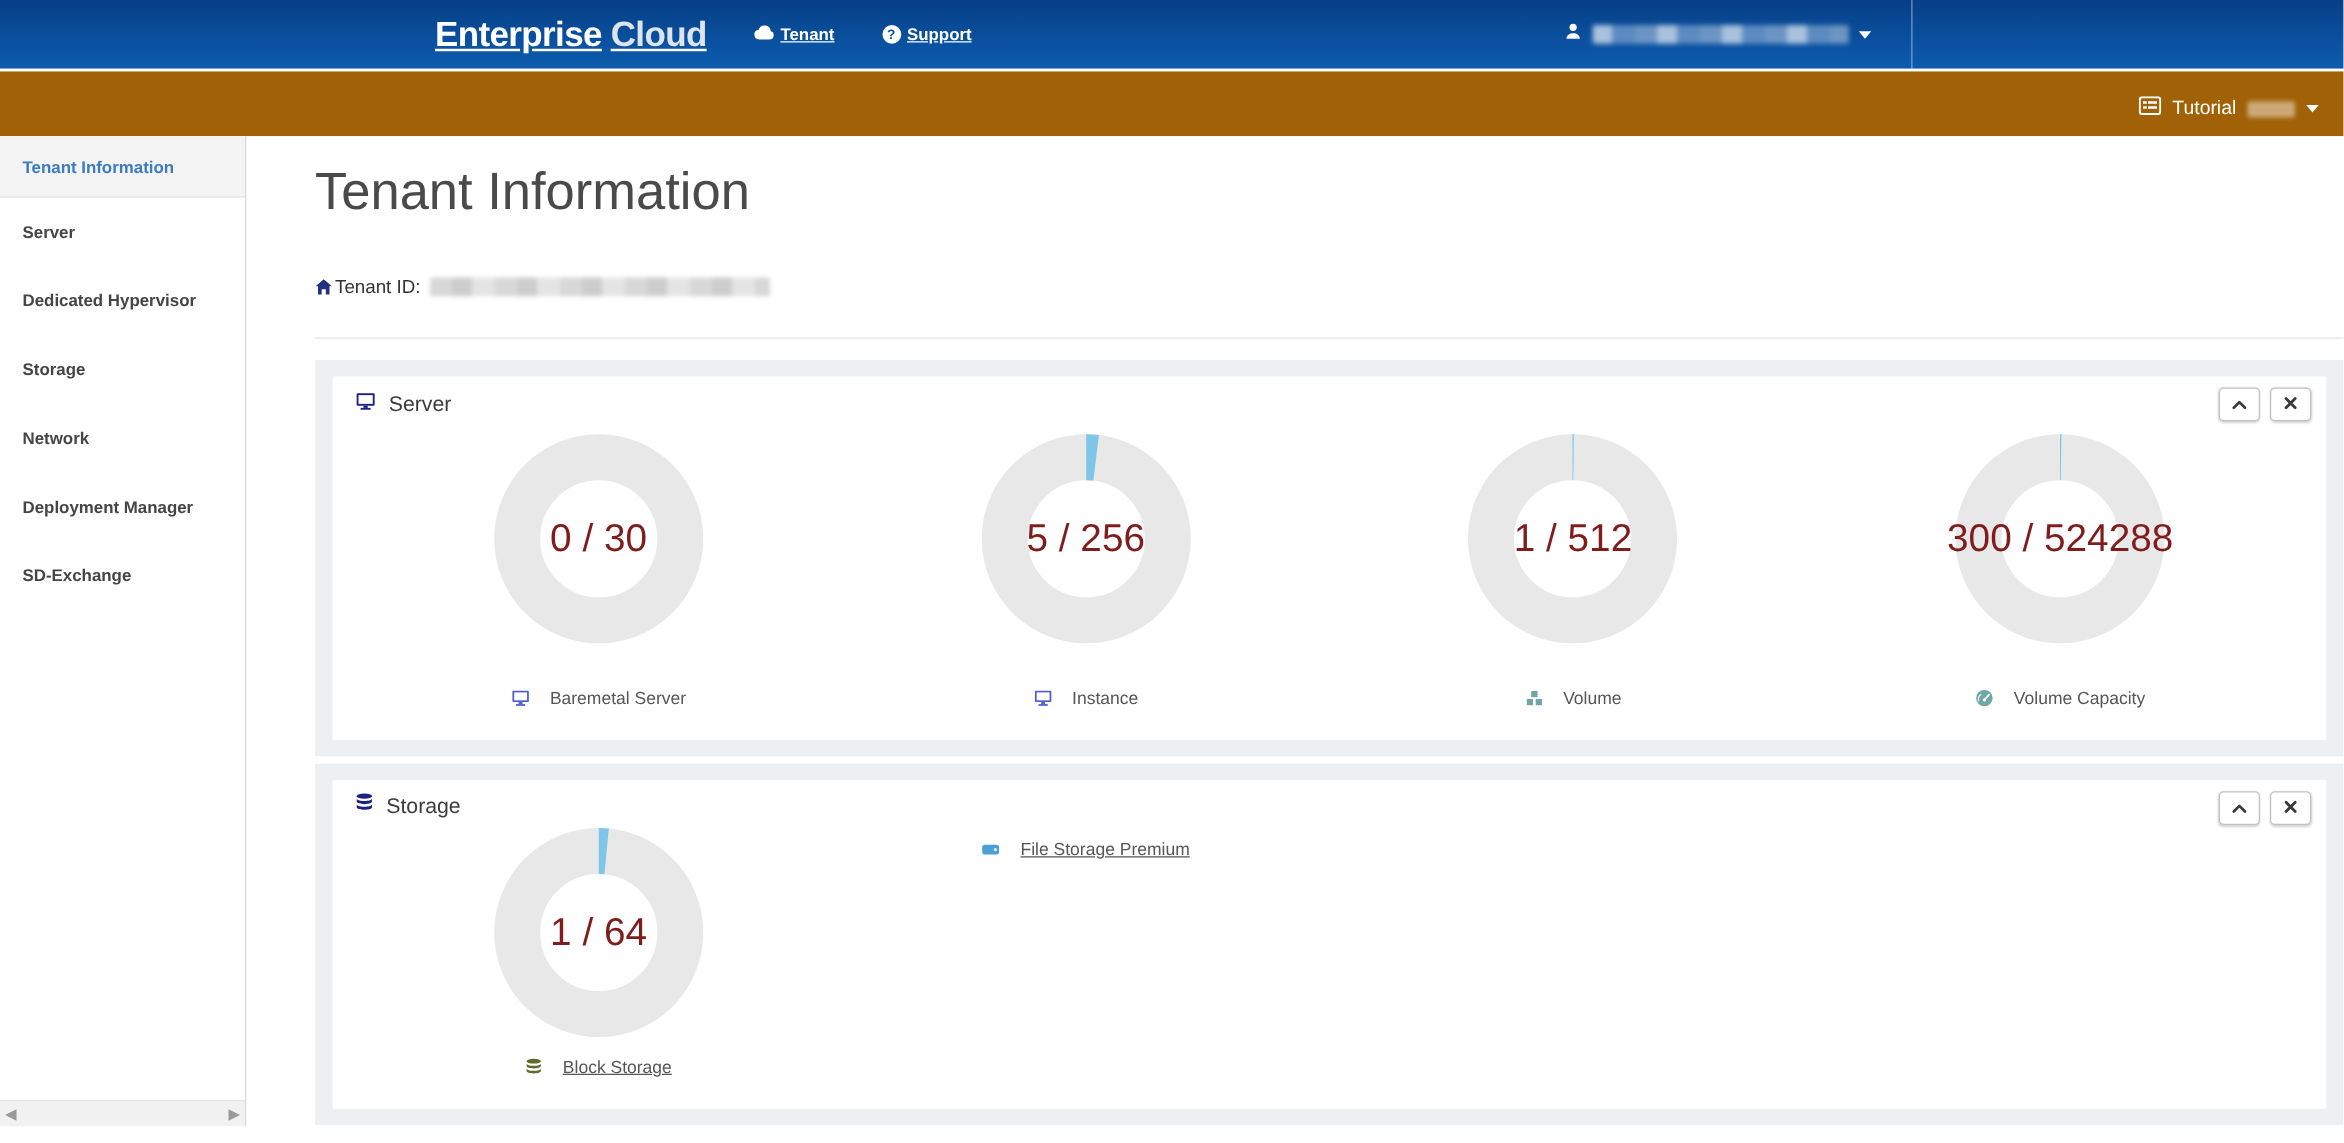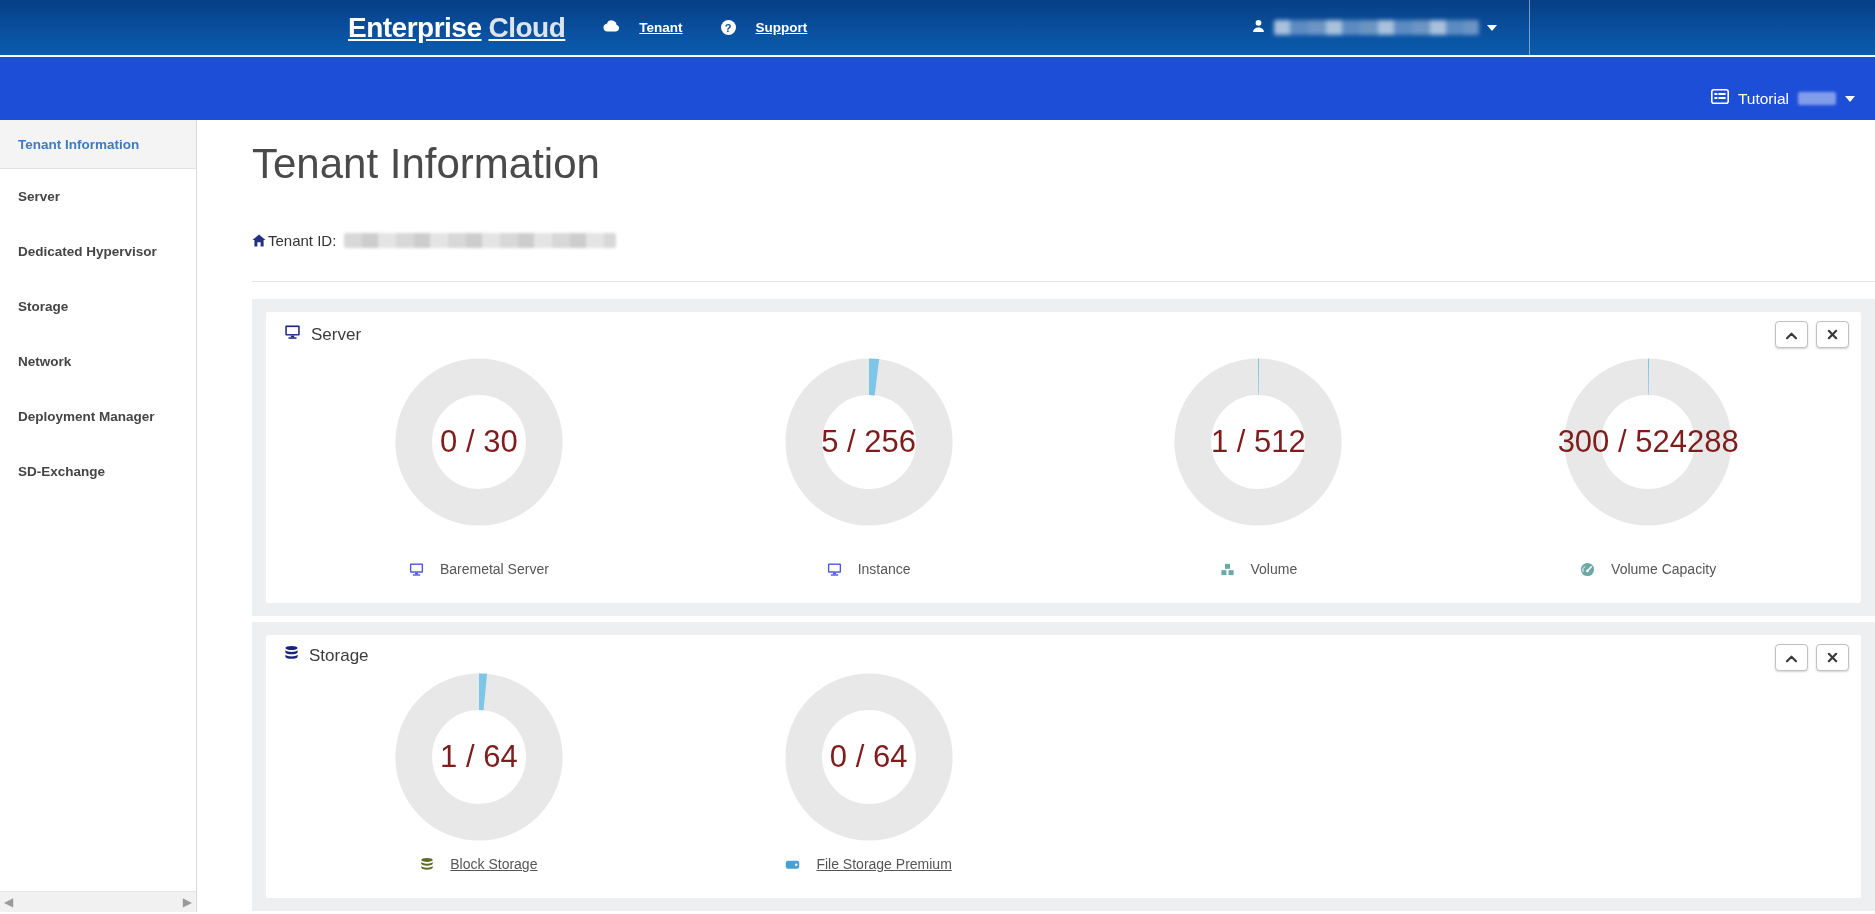--- a/index.html
+++ b/index.html
@@ -5,31 +5,31 @@
   * { box-sizing: border-box; margin: 0; padding: 0; }
   html,body { width:1875px; height:914px; }
   body { font-family: "Liberation Sans", sans-serif; background:#fff; }
   .screen { width:1875px; height:914px; position:relative; overflow:hidden; background:#fff; }
 
   
   .navbar { height:57px; background:linear-gradient(180deg,#063f85 0%,#0a51a0 60%,#0c5cad 100%);
             display:flex; align-items:center; color:#fff; position:relative; border-bottom:2px solid #fff;text-decoration:underline; }
   .logo { margin-left:348px; font-size:28px; font-weight:bold; letter-spacing:-0.5px; white-space:nowrap; }
   .logo .logo2 { color:#dde4ee; margin-left:7px; }
-  .nav-item { display:flex; align-items:center; gap:20px; font-size:13.5px; font-weight:bold; margin-left:38px; cursor:pointer; }
+  .nav-item { display:flex; align-items:center; gap:5px; font-size:13.5px; font-weight:bold; margin-left:38px; cursor:pointer; }
   .q-icon { width:15px; height:15px; border-radius:50%; background:#fff; color:#0a51a0; font-size:11px; font-weight:bold;
             display:flex; align-items:center; justify-content:center; }
   .nav-user { position:absolute; right:378px; top:0; height:100%; display:flex; align-items:center; gap:8px; cursor:pointer; }
   .redacted-user { width:205px; height:15px; border-radius:2px; filter:blur(2px);
        background:repeating-linear-gradient(90deg, rgba(255,255,255,.65) 0 16px, rgba(160,190,225,.55) 16px 34px, rgba(255,255,255,.4) 34px 52px); }
   .caret-down { width:0; height:0; border-left:5px solid transparent; border-right:5px solid transparent; border-top:6px solid #fff; }
   .nav-divider { position:absolute; left:1529px; top:0; bottom:0; width:1px; background:rgba(255,255,255,.45); }
 
   
-  .subbar { height:63px; background:#1d4ed8; display:flex; justify-content:flex-end; align-items:flex-end; padding:0 20px 12px 0; }
+  .subbar { height:52px; background:#a16207; display:flex; justify-content:flex-end; align-items:flex-end; padding:0 20px 12px 0; }
   .tutorial { display:flex; align-items:center; gap:9px; color:#fff; font-size:15.5px; cursor:pointer; }
   .redacted-tutorial { width:38px; height:13px; border-radius:2px; filter:blur(1.5px); background:rgba(255,255,255,.45); }
 
   
   .layout { display:flex; height:792px; }
   .sidebar { width:197px; background:#fff; border-right:1px solid #d9d9d9; position:relative; flex:0 0 197px; }
   .side-item { height:55px; display:flex; align-items:center; padding-left:18px; font-size:13.5px; font-weight:bold; color:#454545; cursor:pointer; }
   .side-item.active { color:#3c7cbf; background:#f4f4f4; border-bottom:1px solid #e2e2e2; height:49px; }
   .side-scroll { position:absolute; bottom:0; left:0; width:100%; height:21px; background:#f1f1f1; border-top:1px solid #e6e6e6;
                  display:flex; justify-content:space-between; align-items:center; padding:0 4px; color:#9a9a9a; font-size:12px; }
@@ -303,27 +303,20 @@
                     <svg width="14" height="15" viewBox="0 0 16 16">
                       <ellipse cx="8" cy="2.8" rx="6.5" ry="2.2" fill="#5f6b2b"></ellipse>
                       <path d="M1.5 4.8c0 1.2 2.9 2.2 6.5 2.2s6.5-1 6.5-2.2v2.4c0 1.2-2.9 2.2-6.5 2.2s-6.5-1-6.5-2.2z" fill="#5f6b2b"></path>
                       <path d="M1.5 9.4c0 1.2 2.9 2.2 6.5 2.2s6.5-1 6.5-2.2v2.4c0 1.2-2.9 2.2-6.5 2.2s-6.5-1-6.5-2.2z" fill="#5f6b2b"></path>
                     </svg>
                   </span>
          <span>Block Storage</span>
        </div>
               </div>
               <div class="donut-col">
-                <div class="donut-wrap">
-         <svg width="174" height="174" viewBox="0 0 180 180">
-           <circle cx="90" cy="90" r="67.5" fill="none" stroke="#e8e8e8" stroke-width="38"></circle>
-
-         </svg>
-         <div class="donut-text">0 / 64</div>
-       </div>
        <div class="donut-label">
          <span class="dl-icon">
                     <svg width="15" height="15" viewBox="0 0 16 16">
                       <rect x="0.8" y="4" width="14.4" height="8.4" rx="2.4" fill="#4a9fd4"></rect>
                       <circle cx="12" cy="8.2" r="1.3" fill="#fff"></circle>
                     </svg>
                   </span>
          <span>File Storage Premium</span>
        </div>
               </div>

